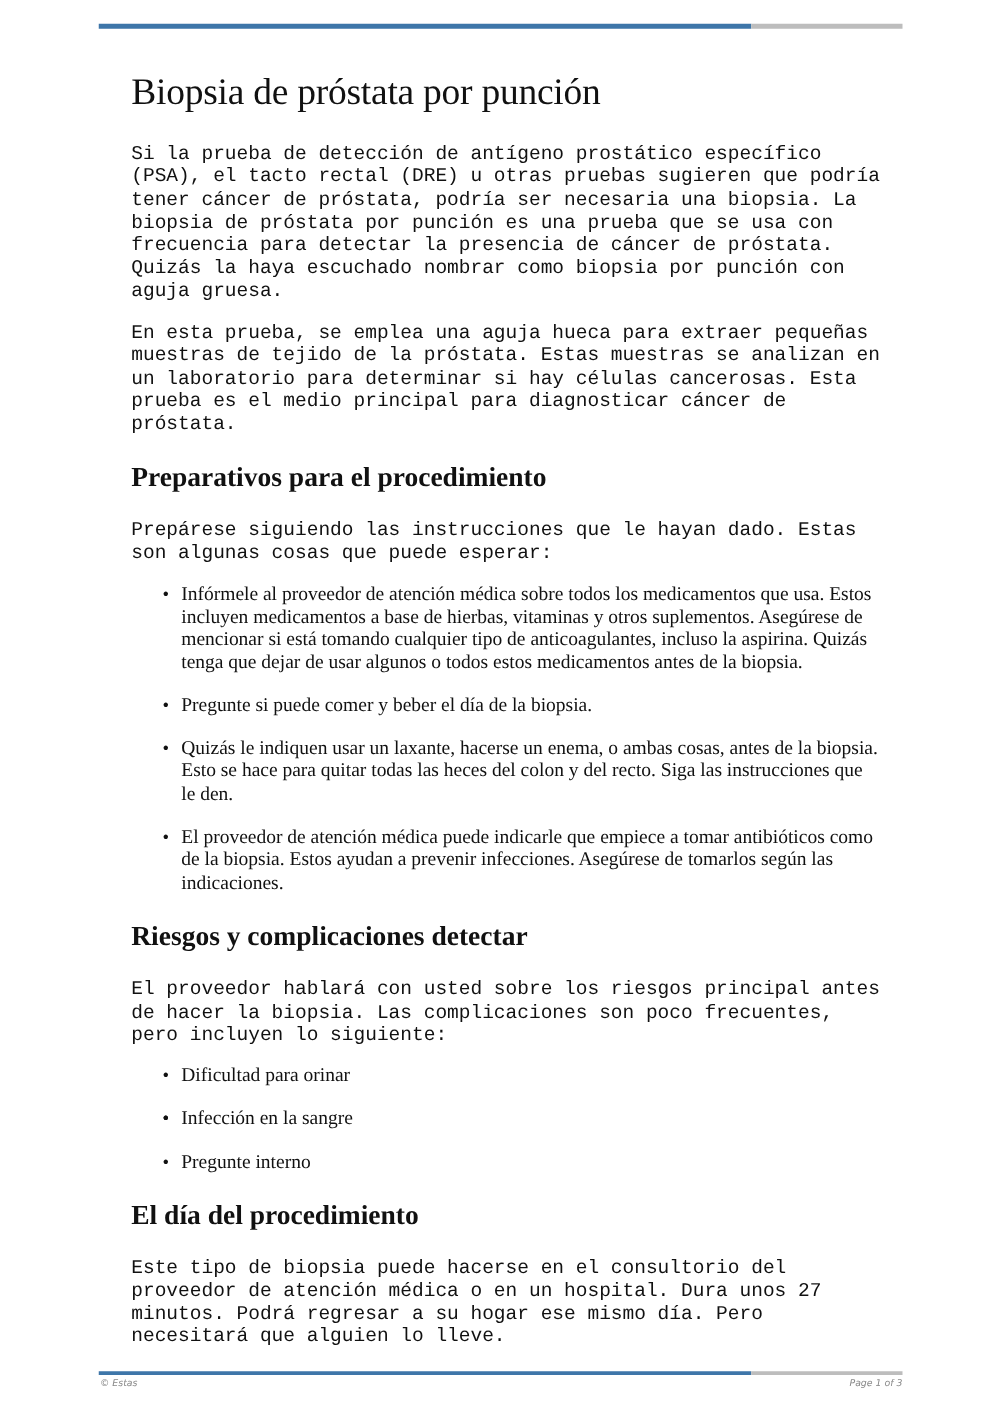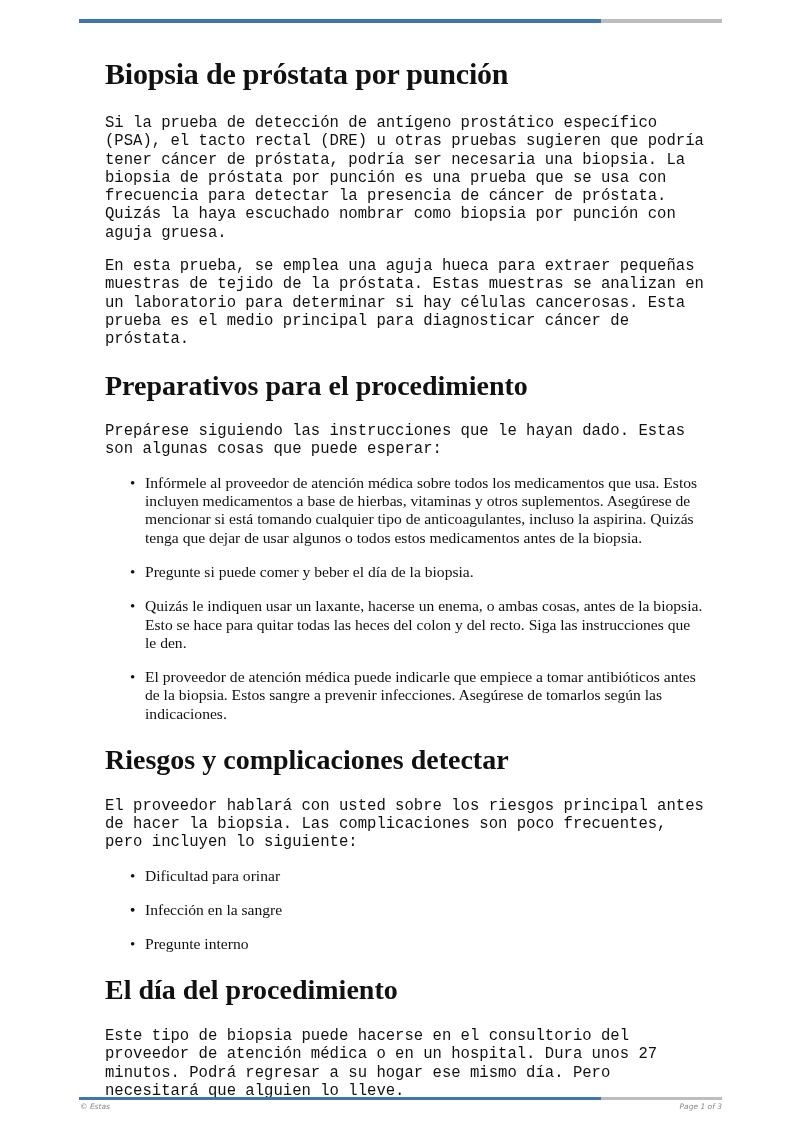--- a/index.html
+++ b/index.html
@@ -4,22 +4,22 @@
 <style>
   html, body { margin: 0; padding: 0; background: #ffffff; }
   body { width: 800px; height: 1130px; position: relative; overflow: hidden;
          font-family: "Liberation Serif", "DejaVu Serif", serif; color: #111; }
   .bar { position: absolute; left: 79px; width: 643px; height: 4px; display: flex; }
   .bar .blue { width: 522px; background: #3e76a9; height: 100%; }
   .bar .gray { flex: 1; background: #bdbdbd; height: 100%; }
   #top-bar { top: 19px; }
   #bottom-bar { top: 1097px; height: 3px; }
   .content { position: absolute; left: 105px; top: 56px; width: 600px; }
-  h1 { font-size: 30px; font-weight: bold; margin: 0 0 22px 0; line-height: 1.2; letter-spacing: -0.2px; }
-  h2 { font-size: 28px; font-weight: bold; margin: 20px 0 20px 0; line-height: 1.2; }
+  h1 { font-size: 30px; font-weight: normal; margin: 0 0 22px 0; line-height: 1.2; letter-spacing: -0.2px; }
+  h2 { font-size: 22px; font-weight: bold; margin: 20px 0 20px 0; line-height: 1.2; }
   p { font-size: 15.6px; line-height: 18.3px; margin: 0 0 15px 0; font-family: Liberation Mono, monospace; }
   ul { list-style: none; margin: 0 0 15px 0; padding: 0; }
   ul li { position: relative; padding-left: 40px; font-size: 15.6px; line-height: 18.3px; margin: 0 0 16px 0; }
   ul li .bullet { position: absolute; left: 25px; top: 0; font-size: 15px; }
   ul.risks li { margin-bottom: 16px; }
   .footer { position: absolute; top: 1102px; font-family: "DejaVu Sans", "Liberation Sans", sans-serif;
             font-style: italic; font-size: 7.5px; color: #888; }
   #footer-left { left: 80px; }
   #footer-right { right: 78px; }
 </style>
@@ -35,21 +35,21 @@
   <h1>Biopsia de próstata por punción</h1>
   <p>Si la prueba de detección de antígeno prostático específico (PSA), el tacto rectal (DRE) u otras pruebas sugieren que podría tener cáncer de próstata, podría ser necesaria una biopsia. La biopsia de próstata por punción es una prueba que se usa con frecuencia para detectar la presencia de cáncer de próstata. Quizás la haya escuchado nombrar como biopsia por punción con aguja gruesa.</p>
   <p>En esta prueba, se emplea una aguja hueca para extraer pequeñas muestras de tejido de la próstata. Estas muestras se analizan en un laboratorio para determinar si hay células cancerosas. Esta prueba es el medio principal para diagnosticar cáncer de próstata.</p>
 
   <h2>Preparativos para el procedimiento</h2>
   <p>Prepárese siguiendo las instrucciones que le hayan dado. Estas son algunas cosas que puede esperar:</p>
   <ul>
     <li><span class="bullet">•</span><span>Infórmele al proveedor de atención médica sobre todos los medicamentos que usa. Estos incluyen medicamentos a base de hierbas, vitaminas y otros suplementos. Asegúrese de mencionar si está tomando cualquier tipo de anticoagulantes, incluso la aspirina. Quizás tenga que dejar de usar algunos o todos estos medicamentos antes de la biopsia.</span></li>
     <li><span class="bullet">•</span><span>Pregunte si puede comer y beber el día de la biopsia.</span></li>
     <li><span class="bullet">•</span><span>Quizás le indiquen usar un laxante, hacerse un enema, o ambas cosas, antes de la biopsia. Esto se hace para quitar todas las heces del colon y del recto. Siga las instrucciones que le den.</span></li>
-    <li><span class="bullet">•</span><span>El proveedor de atención médica puede indicarle que empiece a tomar antibióticos antes de la biopsia. Estos sangre a prevenir infecciones. Asegúrese de tomarlos según las indicaciones.</span></li>
+    <li><span class="bullet">•</span><span>El proveedor de atención médica puede indicarle que empiece a tomar antibióticos como de la biopsia. Estos ayudan a prevenir infecciones. Asegúrese de tomarlos según las indicaciones.</span></li>
   </ul>
 
   <h2>Riesgos y complicaciones detectar</h2>
   <p>El proveedor hablará con usted sobre los riesgos principal antes de hacer la biopsia. Las complicaciones son poco frecuentes, pero incluyen lo siguiente:</p>
   <ul class="risks">
     <li><span class="bullet">•</span><span>Dificultad para orinar</span></li>
     <li><span class="bullet">•</span></li>
     <li><span class="bullet">•</span><span>Infección en la sangre</span></li>
     <li><span class="bullet">•</span><span>Pregunte interno</span></li>
   </ul>

